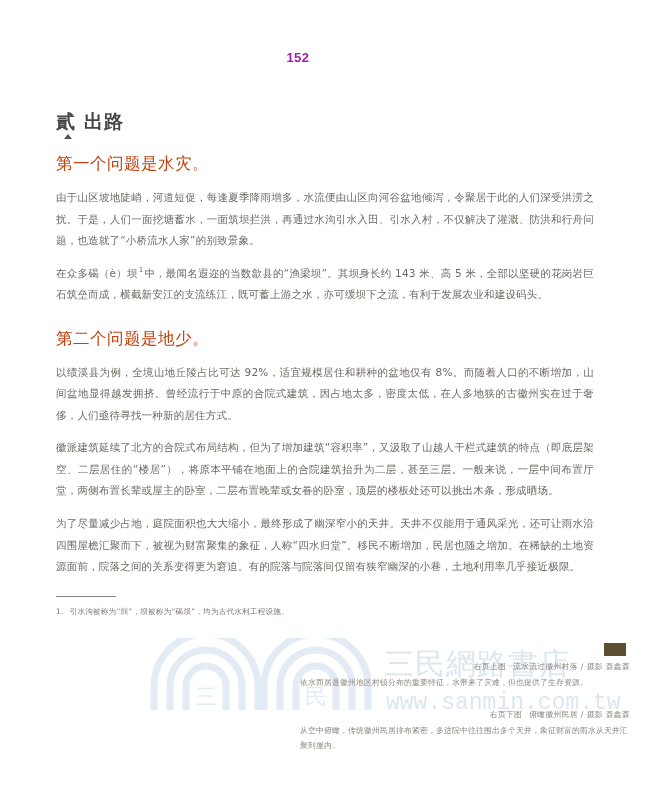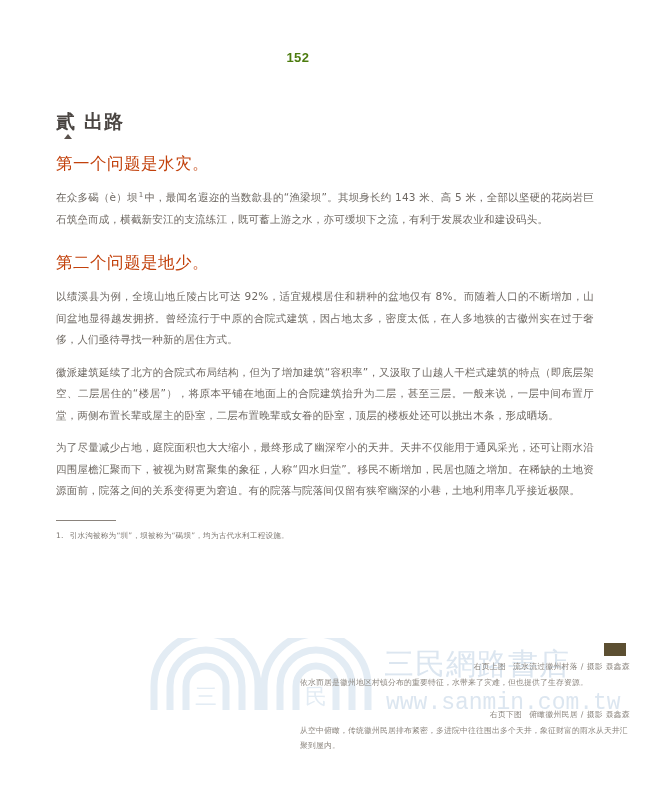--- a/index.html
+++ b/index.html
@@ -19,21 +19,21 @@
   
   .folio {
     position: absolute;
     top: 50px;
     left: 0;
     width: 596px;
     text-align: center;
     font-family: "Liberation Sans", sans-serif;
     font-size: 13px;
     font-weight: bold;
-    color: #4d7c0f;
+    color: #a21caf;
     letter-spacing: 0.5px;
   }
 
   
   .col {
     position: absolute;
     left: 56px;
     top: 110px;
     width: 538px;
   }
@@ -177,20 +177,21 @@
 
   <div class="col">
 
     <h1 class="chapter-head">
       <span class="chapter-num">貳</span><span>出路</span>
       <span class="chapter-mark"></span>
     </h1>
 
 
     <h2 class="section">第一个问题是水灾。</h2>
+    <p class="body">由于山区坡地陡峭，河道短促，每逢夏季降雨增多，水流便由山区向河谷盆地倾泻，令聚居于此的人们深受洪涝之扰。于是，人们一面挖塘蓄水，一面筑坝拦洪，再通过水沟引水入田、引水入村，不仅解决了灌溉、防洪和行舟问题，也造就了“小桥流水人家”的别致景象。</p>
     <p class="body"><span>在众多碣（è）坝</span><sup class="fn">1</sup><span>中，最闻名遐迩的当数歙县的“渔梁坝”。其坝身长约 143 米、高 5 米，全部以坚硬的花岗岩巨石筑垒而成，横截新安江的支流练江，既可蓄上游之水，亦可缓坝下之流，有利于发展农业和建设码头。</span></p>
 
     <h2 class="section">第二个问题是地少。</h2>
     <p class="body">以绩溪县为例，全境山地丘陵占比可达 92%，适宜规模居住和耕种的盆地仅有 8%。而随着人口的不断增加，山间盆地显得越发拥挤。曾经流行于中原的合院式建筑，因占地太多，密度太低，在人多地狭的古徽州实在过于奢侈，人们亟待寻找一种新的居住方式。</p>
     <p class="body">徽派建筑延续了北方的合院式布局结构，但为了增加建筑“容积率”，又汲取了山越人干栏式建筑的特点（即底层架空、二层居住的“楼居”），将原本平铺在地面上的合院建筑抬升为二层，甚至三层。一般来说，一层中间布置厅堂，两侧布置长辈或屋主的卧室，二层布置晚辈或女眷的卧室，顶层的楼板处还可以挑出木条，形成晒场。</p>
     <p class="body">为了尽量减少占地，庭院面积也大大缩小，最终形成了幽深窄小的天井。天井不仅能用于通风采光，还可让雨水沿四围屋檐汇聚而下，被视为财富聚集的象征，人称“四水归堂”。移民不断增加，民居也随之增加。在稀缺的土地资源面前，院落之间的关系变得更为窘迫。有的院落与院落间仅留有狭窄幽深的小巷，土地利用率几乎接近极限。</p>
 
     <div class="fn-rule"></div>
     <div class="fn-item">
       <span class="fn-num">1.</span><span>引水沟被称为“圳”，坝被称为“碣坝”，均为古代水利工程设施。</span>

